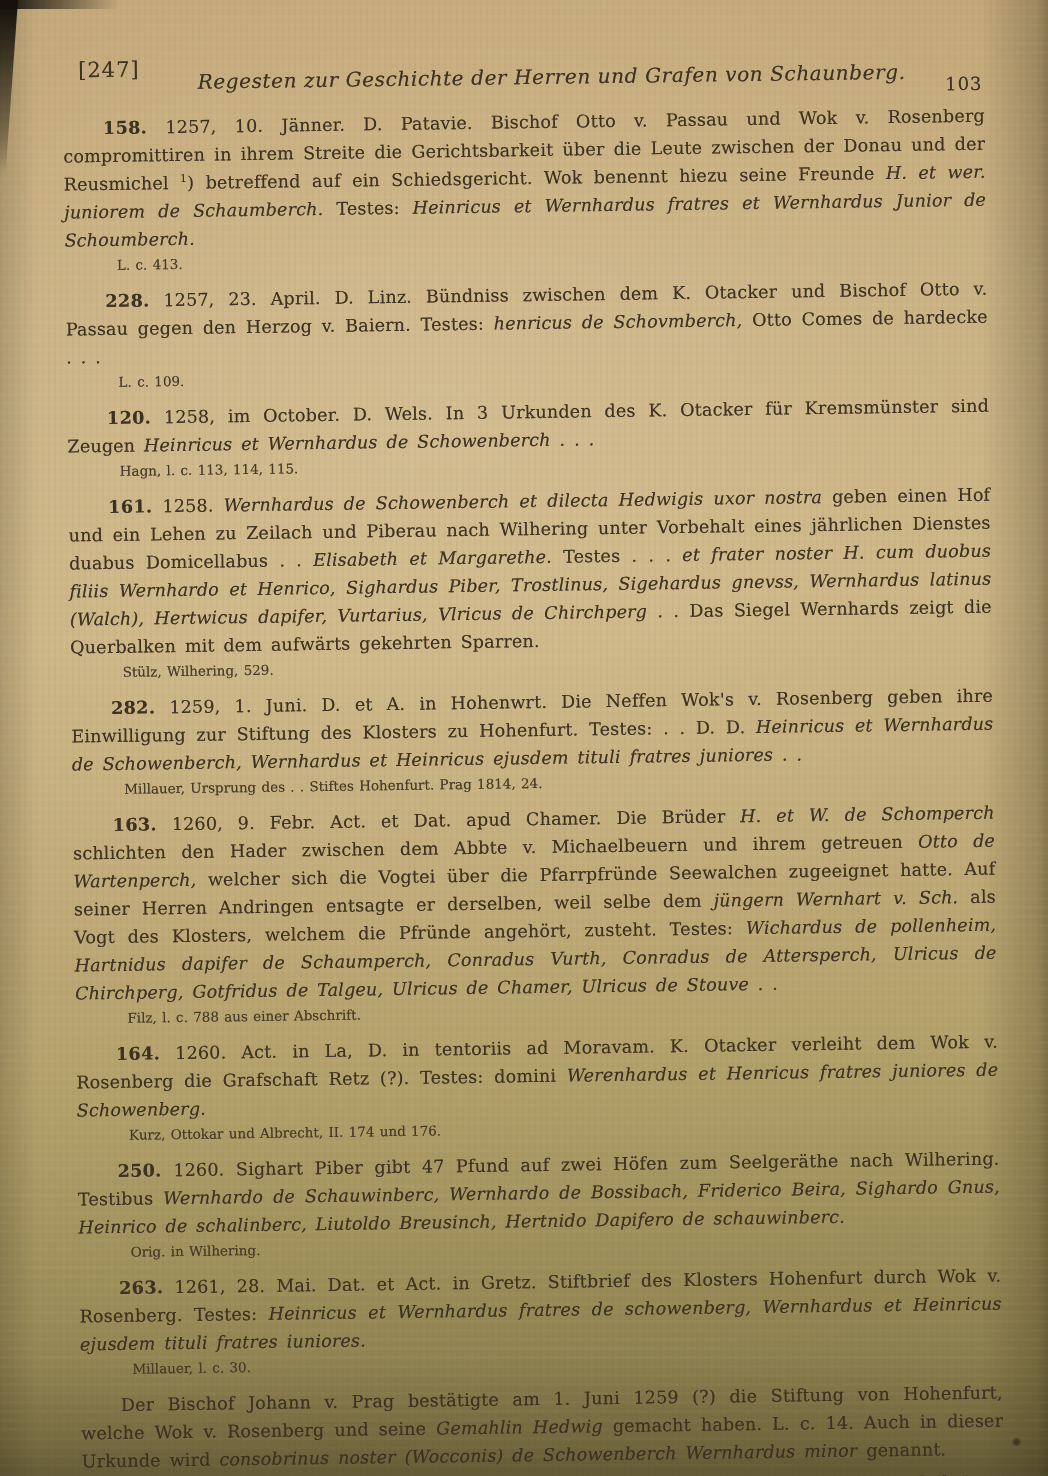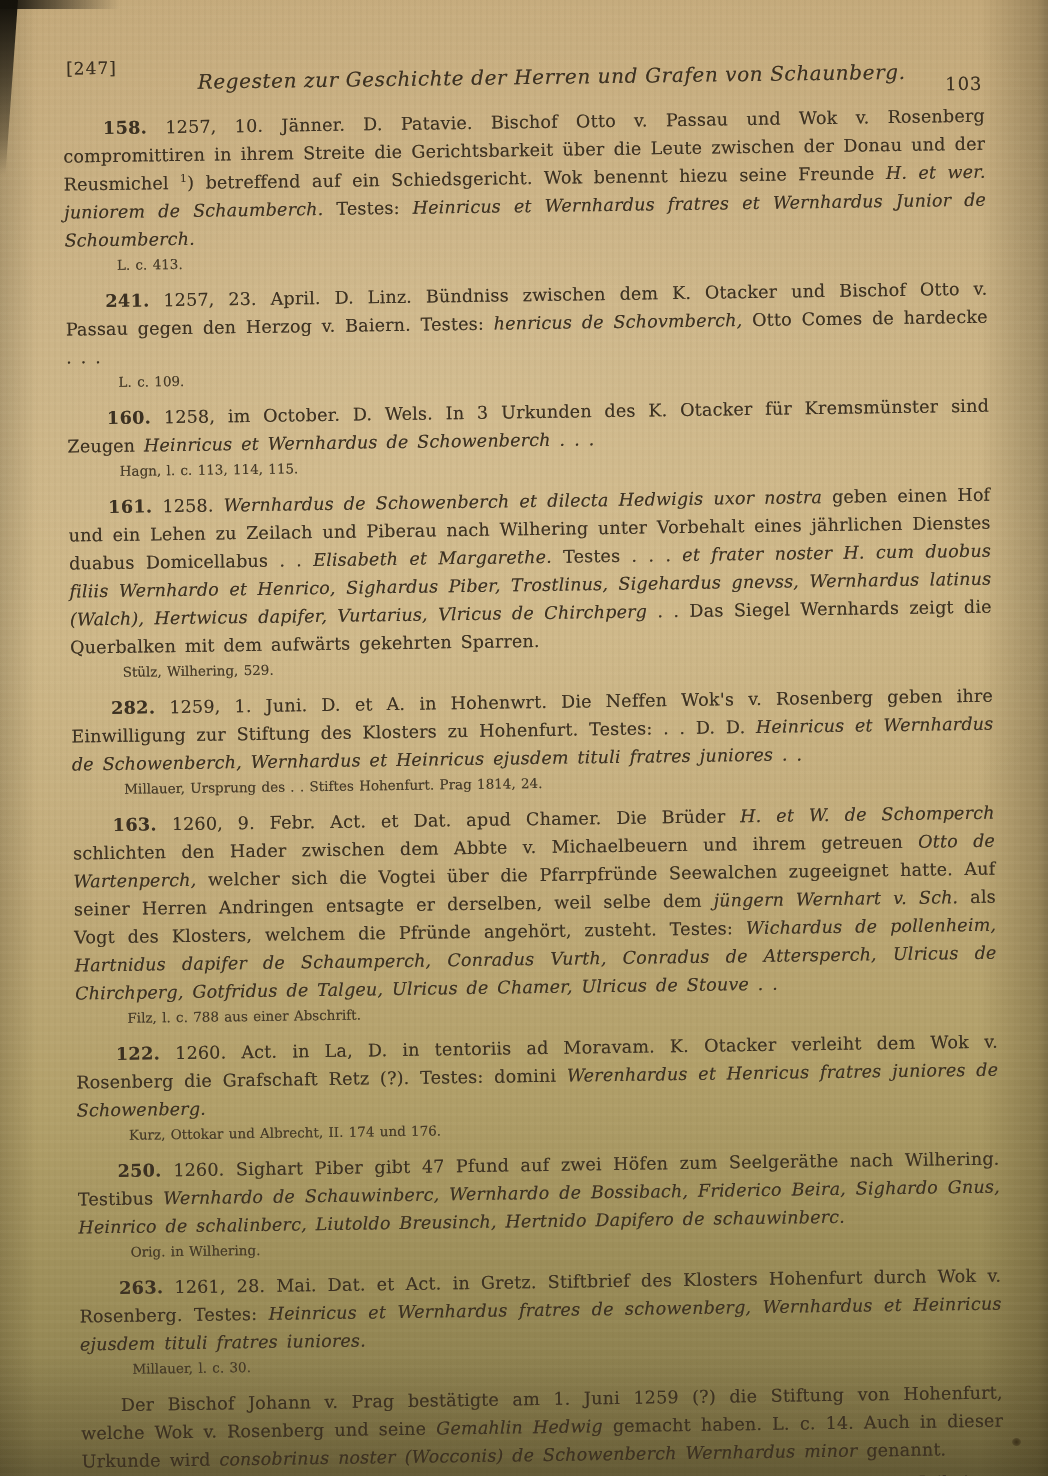--- a/index.html
+++ b/index.html
@@ -38,21 +38,21 @@
     background:radial-gradient(circle, #3a2f18 0%, #3a2f1880 60%, rgba(0,0,0,0) 100%);
   }
   .content{
     position:absolute;left:62px;top:56px;width:922px;
     transform:rotate(-0.8deg);
     transform-origin:20% 0;
     color:#3c3122;
     text-shadow:0 0 0.5px rgba(62,50,30,0.55);
   }
   .header{position:relative;height:56px;}
-  .archival{position:absolute;left:4px;top:0;font-size:17px;letter-spacing:1px;}
+  .archival{position:absolute;left:16px;top:0;font-size:21px;letter-spacing:1px;}
   .running-title{
     position:absolute;left:50%;top:13px;transform:translateX(-46%);
     font-style:italic;font-size:20px;letter-spacing:0.6px;white-space:nowrap;
   }
   .pagenum{position:absolute;right:2px;top:27px;font-size:18px;letter-spacing:1px;}
   .entry{
     margin:0;font-size:17.5px;line-height:28px;
     text-align:justify;text-indent:40px;
     word-spacing:3px;letter-spacing:0.2px;
   }
@@ -80,31 +80,31 @@
   <div class="content">
     <div class="header">
       <span class="archival">[247]</span>
       <span class="running-title">Regesten zur Geschichte der Herren und Grafen von Schaunberg.</span>
       <span class="pagenum">103</span>
     </div>
 
     <div id="entries">
         <p class="entry"><b>158.</b><span> 1257, 10. Jänner. D. Patavie. Bischof Otto v. Passau und Wok v. Rosenberg compromittiren in ihrem Streite die Gerichtsbarkeit über die Leute zwischen der Donau und der Reusmichel </span><sup>1</sup><span>) betreffend auf ein Schiedsgericht. Wok benennt hiezu seine Freunde </span><i>H. et wer. juniorem de Schaumberch.</i><span> Testes: </span><i>Heinricus et Wernhardus fratres et Wernhardus Junior de Schoumberch.</i></p>
         <p class="source">L. c. 413.</p>
-        <p class="entry"><b>241.</b><span> 1257, 23. April. D. Linz. Bündniss zwischen dem K. Otacker und Bischof Otto v. Passau gegen den Herzog v. Baiern. Testes: </span><i>henricus de Schovmberch,</i><span> Otto Comes de hardecke . . .</span></p>
+        <p class="entry"><b>228.</b><span> 1257, 23. April. D. Linz. Bündniss zwischen dem K. Otacker und Bischof Otto v. Passau gegen den Herzog v. Baiern. Testes: </span><i>henricus de Schovmberch,</i><span> Otto Comes de hardecke . . .</span></p>
         <p class="source">L. c. 109.</p>
-        <p class="entry"><b>160.</b><span> 1258, im October. D. Wels. In 3 Urkunden des K. Otacker für Kremsmünster sind Zeugen </span><i>Heinricus et Wernhardus de Schowenberch . . .</i></p>
+        <p class="entry"><b>120.</b><span> 1258, im October. D. Wels. In 3 Urkunden des K. Otacker für Kremsmünster sind Zeugen </span><i>Heinricus et Wernhardus de Schowenberch . . .</i></p>
         <p class="source">Hagn, l. c. 113, 114, 115.</p>
         <p class="entry"><b>161.</b><span> 1258. </span><i>Wernhardus de Schowenberch et dilecta Hedwigis uxor nostra</i><span> geben einen Hof und ein Lehen zu Zeilach und Piberau nach Wilhering unter Vorbehalt eines jährlichen Dienstes duabus Domicellabus . . </span><i>Elisabeth et Margarethe.</i><span> Testes . . . </span><i>et frater noster H. cum duobus filiis Wernhardo et Henrico, Sighardus Piber, Trostlinus, Sigehardus gnevss, Wernhardus latinus (Walch), Hertwicus dapifer, Vurtarius, Vlricus de Chirchperg</i><span> . . Das Siegel Wernhards zeigt die Querbalken mit dem aufwärts gekehrten Sparren.</span></p>
         <p class="source">Stülz, Wilhering, 529.</p>
         <p class="entry"><b>282.</b><span> 1259, 1. Juni. D. et A. in Hohenwrt. Die Neffen Wok's v. Rosenberg geben ihre Einwilligung zur Stiftung des Klosters zu Hohenfurt. Testes: . . D. D. </span><i>Heinricus et Wernhardus de Schowenberch, Wernhardus et Heinricus ejusdem tituli fratres juniores . .</i></p>
         <p class="source">Millauer, Ursprung des . . Stiftes Hohenfurt. Prag 1814, 24.</p>
         <p class="entry"><b>163.</b><span> 1260, 9. Febr. Act. et Dat. apud Chamer. Die Brüder </span><i>H. et W. de Schomperch</i><span> schlichten den Hader zwischen dem Abbte v. Michaelbeuern und ihrem getreuen </span><i>Otto de Wartenperch,</i><span> welcher sich die Vogtei über die Pfarrpfründe Seewalchen zugeeignet hatte. Auf seiner Herren Andringen entsagte er derselben, weil selbe dem </span><i>jüngern Wernhart v. Sch.</i><span> als Vogt des Klosters, welchem die Pfründe angehört, zusteht. Testes: </span><i>Wichardus de pollenheim, Hartnidus dapifer de Schaumperch, Conradus Vurth, Conradus de Attersperch, Ulricus de Chirchperg, Gotfridus de Talgeu, Ulricus de Chamer, Ulricus de Stouve . .</i></p>
         <p class="source">Filz, l. c. 788 aus einer Abschrift.</p>
-        <p class="entry"><b>122.</b><span> 1260. Act. in La, D. in tentoriis ad Moravam. K. Otacker verleiht dem Wok v. Rosenberg die Grafschaft Retz (?). Testes: domini </span><i>Werenhardus et Henricus fratres juniores de Schowenberg.</i></p>
+        <p class="entry"><b>164.</b><span> 1260. Act. in La, D. in tentoriis ad Moravam. K. Otacker verleiht dem Wok v. Rosenberg die Grafschaft Retz (?). Testes: domini </span><i>Werenhardus et Henricus fratres juniores de Schowenberg.</i></p>
         <p class="source">Kurz, Ottokar und Albrecht, II. 174 und 176.</p>
         <p class="entry"><b>250.</b><span> 1260. Sighart Piber gibt 47 Pfund auf zwei Höfen zum Seelgeräthe nach Wilhering. Testibus </span><i>Wernhardo de Schauwinberc, Wernhardo de Bossibach, Friderico Beira, Sighardo Gnus, Heinrico de schalinberc, Liutoldo Breusinch, Hertnido Dapifero de schauwinberc.</i></p>
         <p class="source">Orig. in Wilhering.</p>
         <p class="entry"><b>263.</b><span> 1261, 28. Mai. Dat. et Act. in Gretz. Stiftbrief des Klosters Hohenfurt durch Wok v. Rosenberg. Testes: </span><i>Heinricus et Wernhardus fratres de schowenberg, Wernhardus et Heinricus ejusdem tituli fratres iuniores.</i></p>
         <p class="source">Millauer, l. c. 30.</p>
       </div>
     <div id="closing" class="closing">
         <p><span>Der Bischof Johann v. Prag bestätigte am 1. Juni 1259 (?) die Stiftung von Hohenfurt, welche Wok v. Rosenberg und seine </span><i>Gemahlin Hedwig</i><span> gemacht haben. L. c. 14. Auch in dieser Urkunde wird </span><i>consobrinus noster (Wocconis) de Schowenberch Wernhardus minor</i><span> genannt.</span></p>
         <p><span>Wok's Gemahlin Hedwig war die Tochter Heinrichs v. Schaunberg und der Gräfin Heilwig v. Plain, also eine Schwester des jüngern Wernhart. In erster Ehe nach Balbin vermählt mit Heinrich de Thuringia (?), reichte sie ihre Hand in zweiter Ehe dem Stifter v. Hohenfurt, dem sie zwei Söhne, Witek und Heinrich, gebar.</span></p>
       </div>

